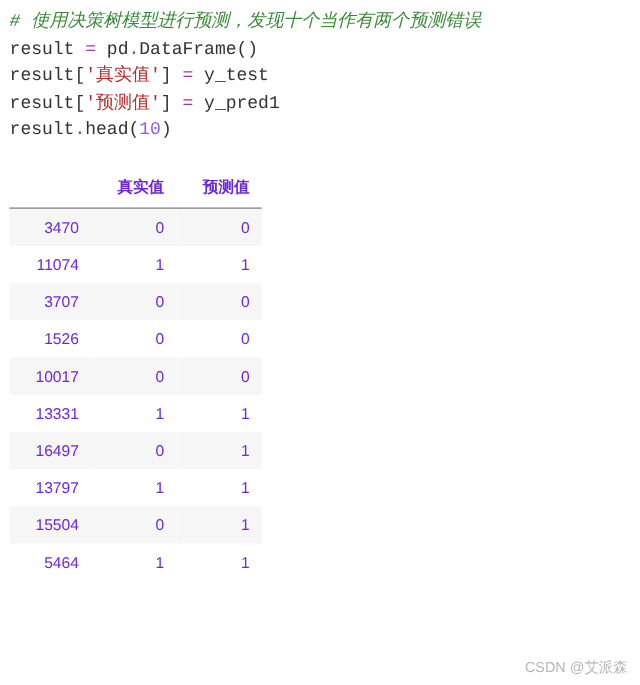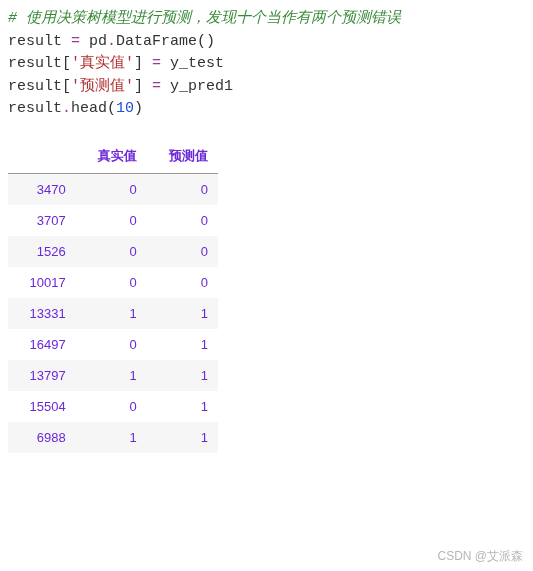--- a/index.html
+++ b/index.html
@@ -15,21 +15,21 @@
     font-size: 15px;
     line-height: 1.5;
     white-space: pre;
     color: #333;
     margin-bottom: 18px;
   }
   .c-comment { color: #3a8a3a; font-style: italic; }
   .c-ident { color: #333; }
   .c-op { color: #9a3a9a; }
   .c-str { color: #b03030; text-align: center; }
-  .c-num { color: #1d4ed8; }
+  .c-num { color: #8b5cf6; }
   .c-paren { color: #333; }
 
   .df-wrap {
     width: 210px;
   }
   table.df {
     border-collapse: collapse;
     font-size: 13px;
     color: #6d28d9;
     width: 100%;
@@ -81,20 +81,25 @@
       <th>预测值</th>
     </tr>
   </thead>
   <tbody>
     <tr>
           <th>3470</th>
           <td>0</td>
           <td>0</td>
         </tr>
     <tr>
+          <th>11074</th>
+          <td>1</td>
+          <td>1</td>
+        </tr>
+    <tr>
           <th>3707</th>
           <td>0</td>
           <td>0</td>
         </tr>
     <tr>
           <th>1526</th>
           <td>0</td>
           <td>0</td>
         </tr>
     <tr>
@@ -116,21 +121,21 @@
           <th>13797</th>
           <td>1</td>
           <td>1</td>
         </tr>
     <tr>
           <th>15504</th>
           <td>0</td>
           <td>1</td>
         </tr>
     <tr>
-          <th>6988</th>
+          <th>5464</th>
           <td>1</td>
           <td>1</td>
         </tr>
   </tbody>
 </table>
 </div>
 
 <div class="watermark">CSDN @艾派森</div>
 
 </body></html>

